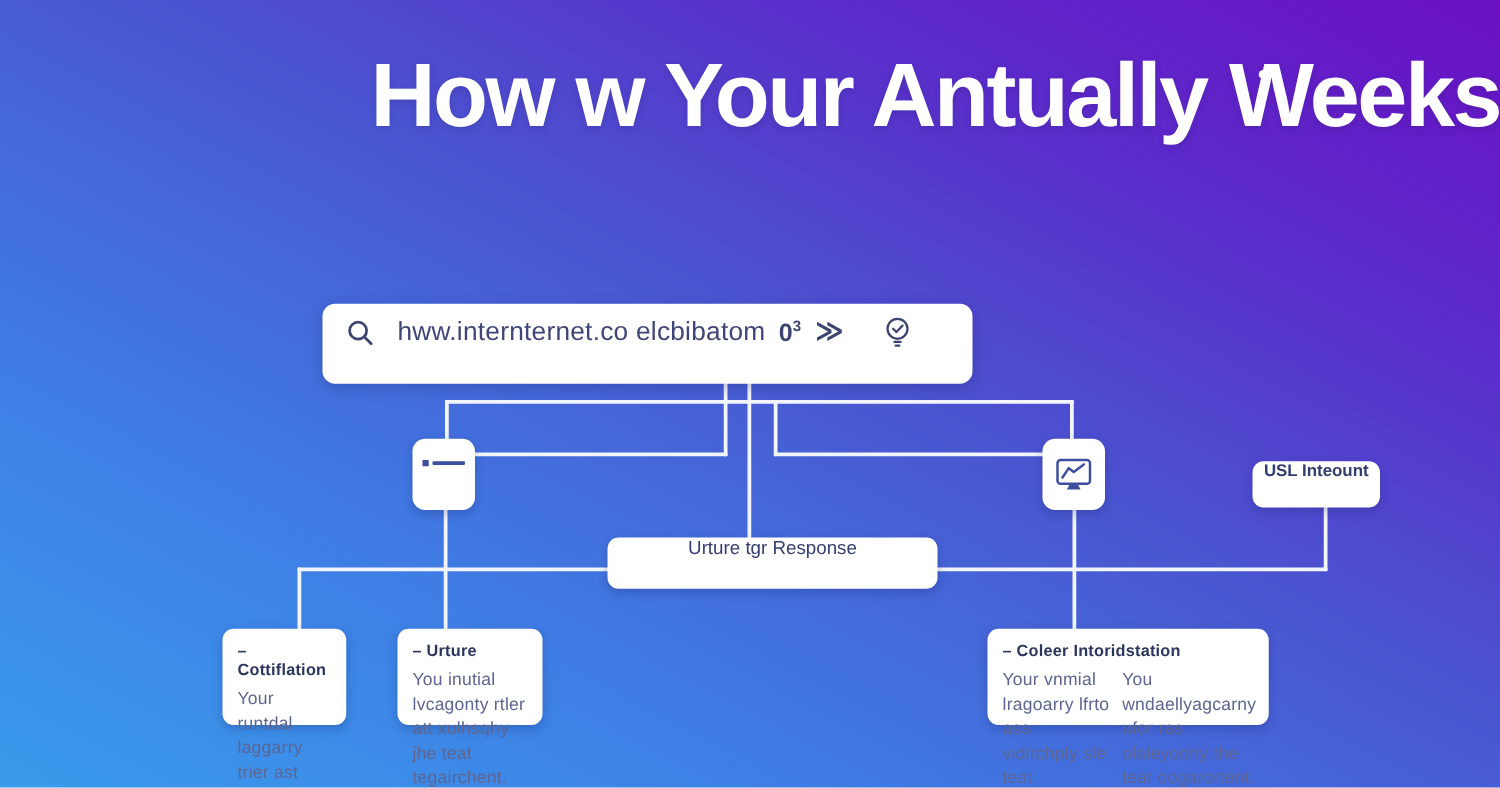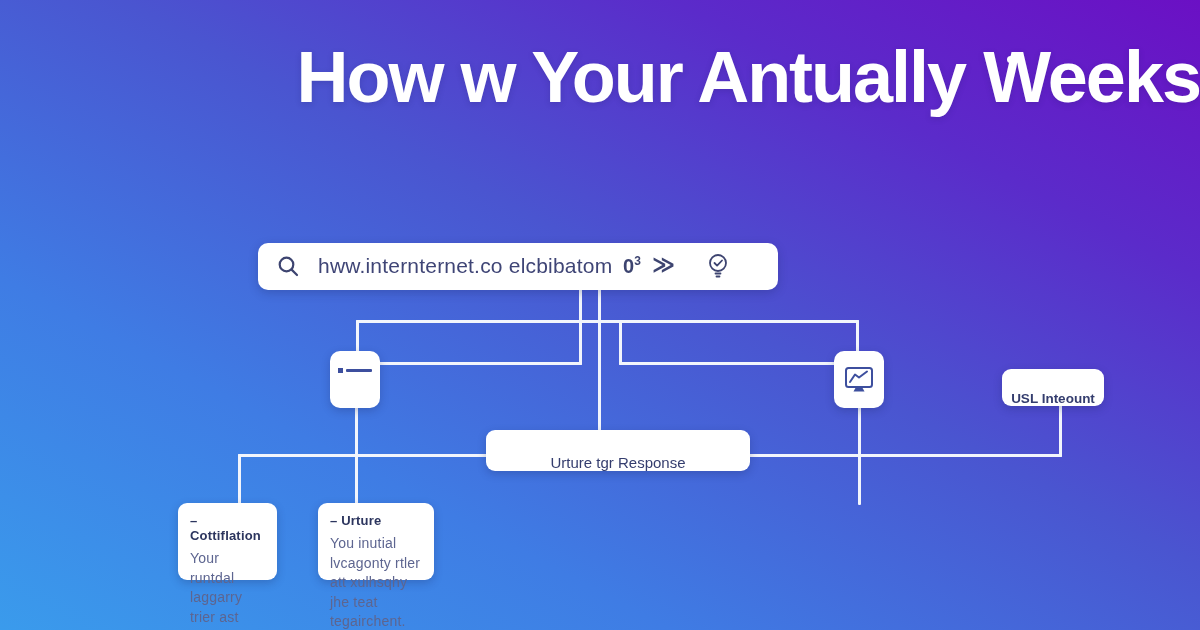--- a/index.html
+++ b/index.html
@@ -21,21 +21,21 @@
   }
   .title-dot{
     position:absolute;left:1007px;top:56px;width:7px;height:7px;
     border-radius:50%;background:#ffffff;
   }
   
   .line{position:absolute;background:#f2f5fc;z-index:1;border-radius:1px;}
   .h{height:3px;} .v{width:3px;}
   
   .searchbar{
-    position:absolute;left:258px;top:243px;width:520px;height:47px;
+    position:absolute;left:258px;top:243px;width:520px;height:64px;
     background:#ffffff;border-radius:10px;z-index:2;
     box-shadow:0 3px 10px rgba(25,35,90,.25);
   }
   .searchbar .sicon{position:absolute;left:18px;top:11px;}
   .searchbar .query{
     position:absolute;left:60px;top:11px;font-size:21px;color:#3f4576;
     letter-spacing:.2px;white-space:nowrap;
   }
   .searchbar .q0{
     position:absolute;left:365px;top:11px;font-size:20px;color:#3d4470;font-weight:600;
@@ -55,21 +55,21 @@
   .doc-node{left:330px;top:351px;}
   .chart-node{left:834px;top:351px;}
   .doc-lines{width:34px;display:flex;flex-direction:column;gap:3px;}
   .doc-row{display:flex;align-items:center;gap:3px;}
   .doc-row .sq{width:5px;height:5px;background:#3d4f9e;flex:none;}
   .doc-row .bar,.doc-bar{height:3.5px;background:#3d4f9e;border-radius:1px;flex:1;}
   
   .node{
     position:absolute;background:#ffffff;border-radius:9px;z-index:2;
     box-shadow:0 3px 8px rgba(25,35,90,.25);
-    display:flex;align-items:flex-end;justify-content:center;
+    display:flex;align-items:flex-start;justify-content:center;
     color:#343d6e;
   }
   .usl{left:1002px;top:369px;width:102px;height:37px;font-size:13.5px;font-weight:700;}
   .response{left:486px;top:430px;width:264px;height:41px;font-size:15px;font-weight:500;}
   
   .card{
     position:absolute;top:503px;background:#ffffff;border-radius:9px;z-index:2;
     box-shadow:0 3px 8px rgba(25,35,90,.25);
     padding:10px 10px 8px 12px;box-sizing:border-box;height:77px;
   }
@@ -161,14 +161,21 @@
   <div class="card card1">
     <div class="card-h">– Cottiflation</div>
     <div class="card-b">Your runtdal laggarry trier ast dialtigully the teat reoparntent.</div>
   </div>
 
   <div class="card card2">
     <div class="card-h">– Urture</div>
     <div class="card-b">You inutial lvcagonty rtler att xulhsqhy jhe teat tegairchent.</div>
   </div>
 
+  <div class="card card3">
+    <div class="card-h">– Coleer Intoridstation</div>
+    <div class="cols">
+      <div class="card-b">Your vnmial lragoarry lfrto ass vidirchply sle teat roaporntent.</div>
+      <div class="card-b">You wndaellyagcarny ufor ras olaleyoohy the teat oogarortent.</div>
+    </div>
+  </div>
 
 </div>
 
 </body></html>

